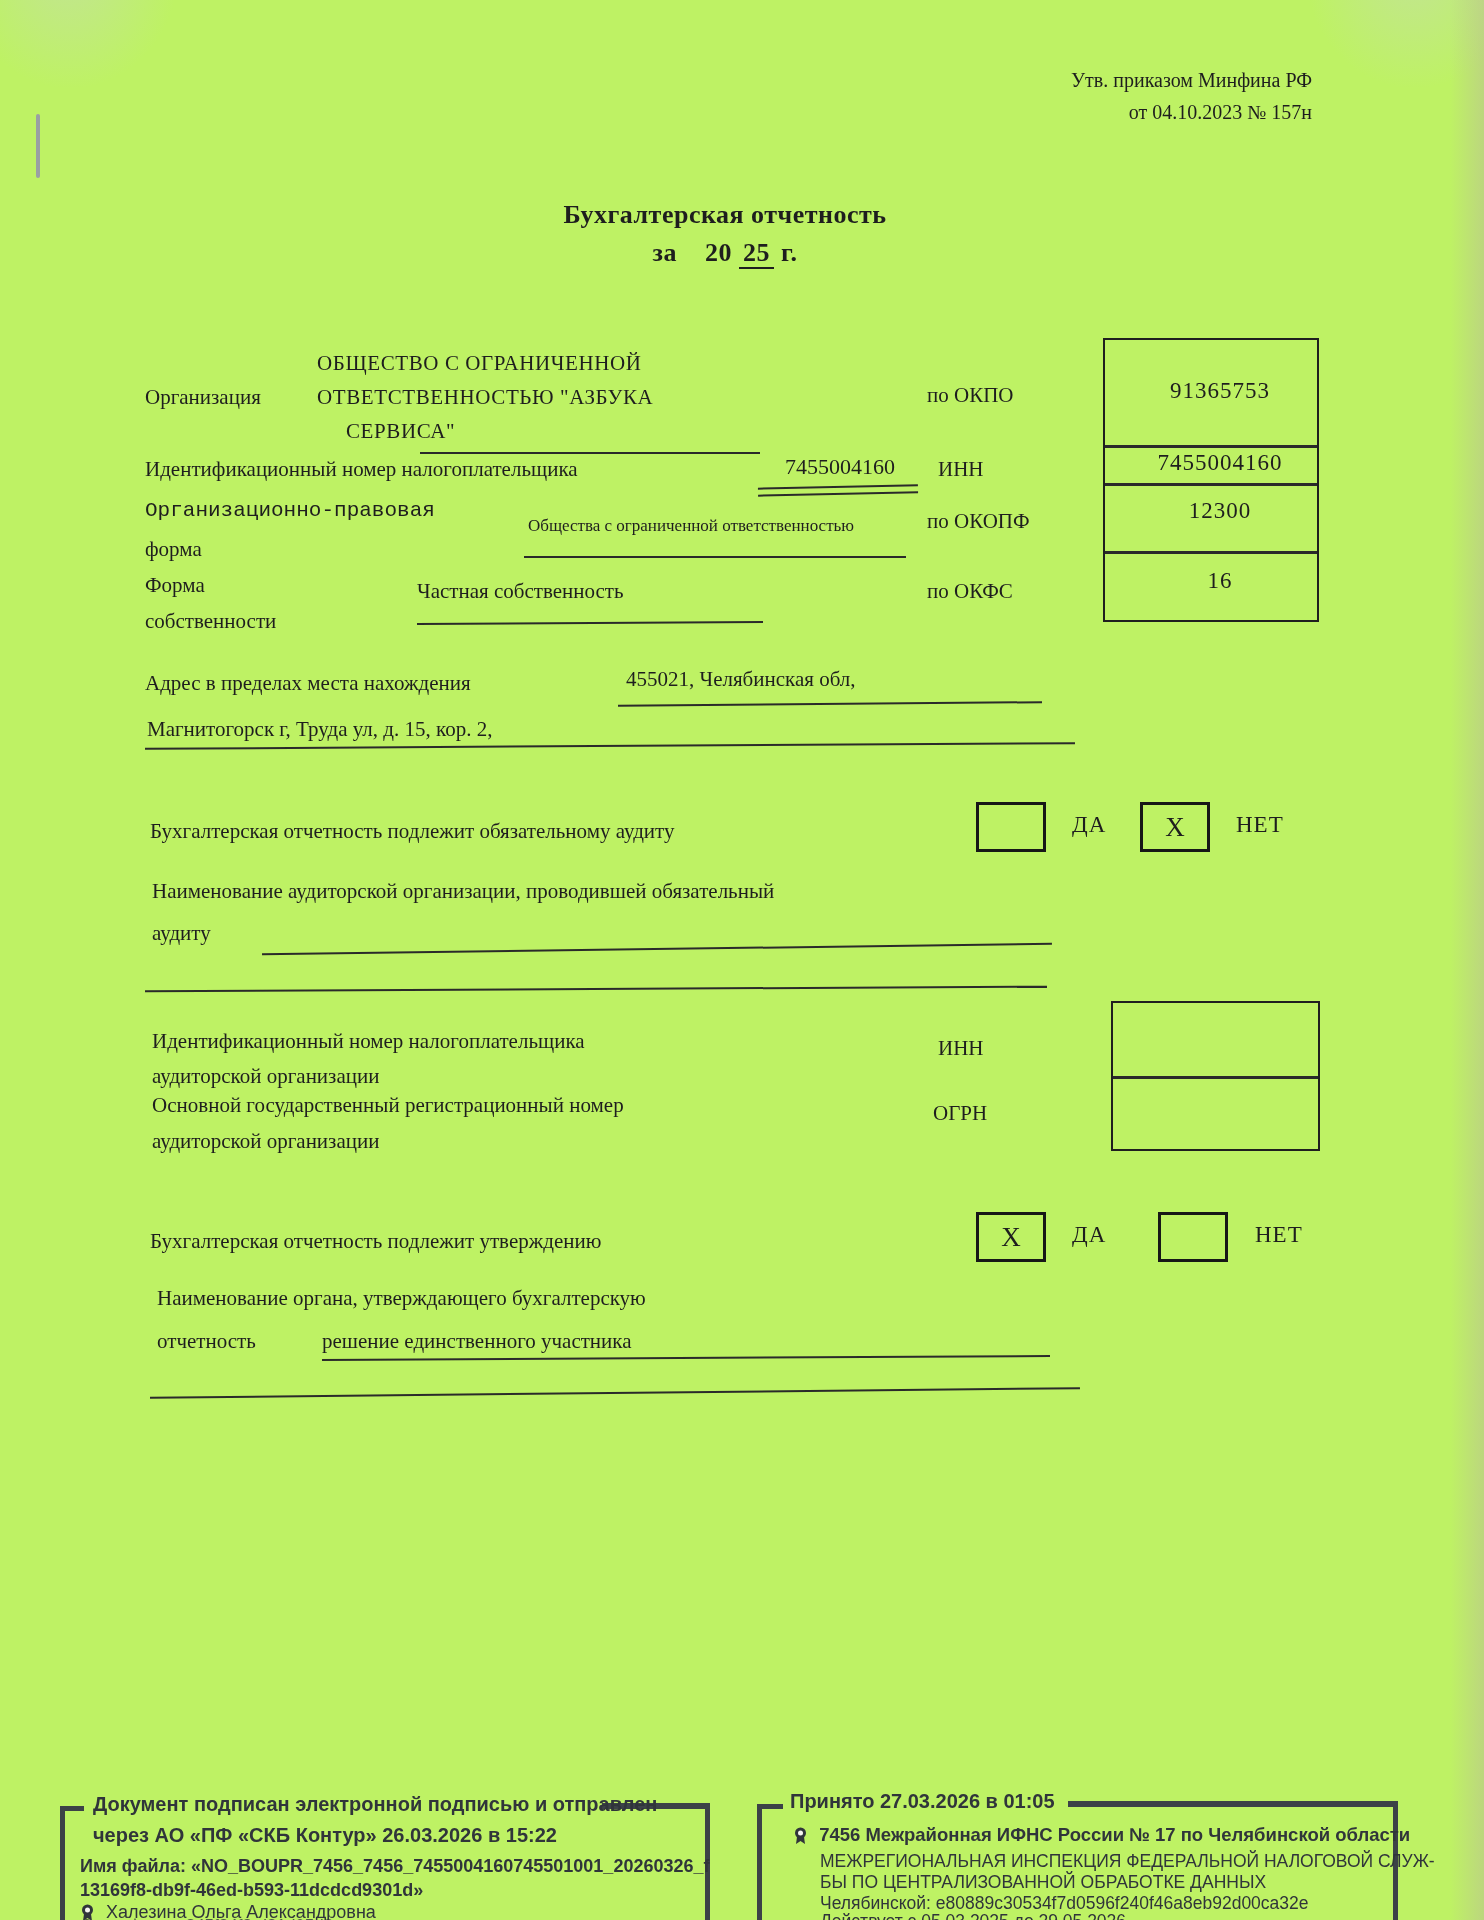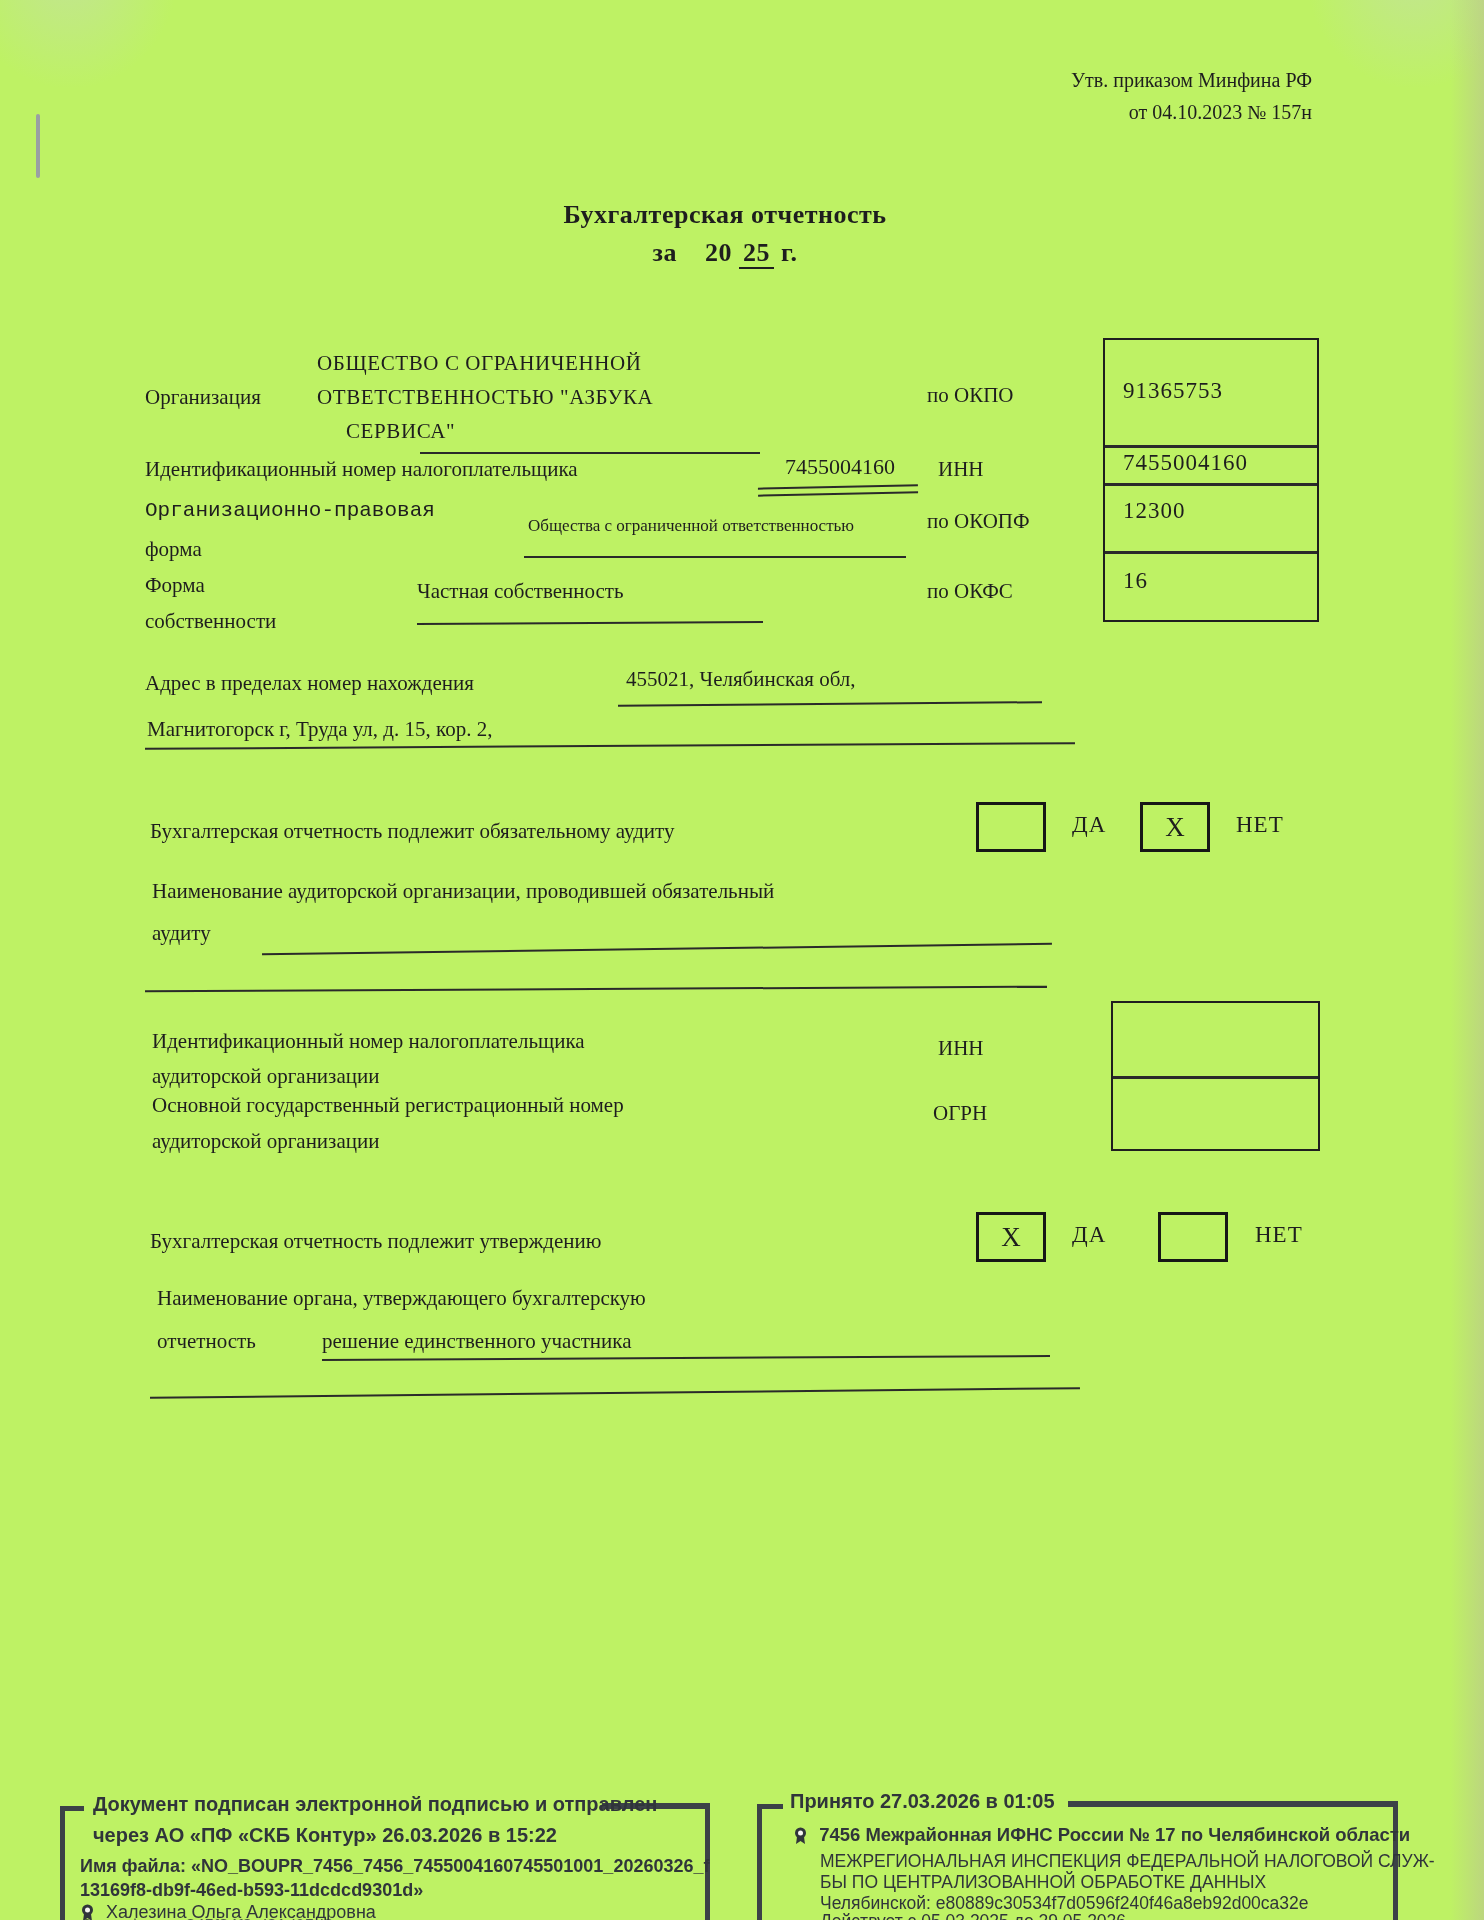--- a/index.html
+++ b/index.html
@@ -14,21 +14,21 @@
   .abs{position:absolute;}
   .serif{font-family:"Liberation Serif","DejaVu Serif",serif;}
   .sans{font-family:"Liberation Sans","DejaVu Sans",sans-serif;}
   .t21{font-size:21px;line-height:1.25;}
   .t20{font-size:20px;}
   .t17{font-size:17px;}
   .t26b{font-size:26px;font-weight:bold;letter-spacing:.5px;}
   .rule{background:#2a2a2a;height:2px;}
   .dblrule{border-top:2px solid #2a2a2a;border-bottom:2px solid #2a2a2a;height:5px;background:transparent;}
   .codebox{border:2.5px solid #1f1f1f;background:transparent;}
-  .codecell{position:absolute;left:18px;right:0;text-align:left;font-size:23px;letter-spacing:1px;}
+  .codecell{position:absolute;left:18px;right:0;text-align:center;font-size:23px;letter-spacing:1px;}
   .cbx{
     width:64px;height:44px;border:3px solid #171717;
     display:flex;align-items:center;justify-content:center;
     font-size:27px;font-family:"Liberation Serif",serif;
   }
   .yn{font-size:23px;letter-spacing:1px;}
   .stamp-txt{color:#30353a;}
   .stamp-border{background:#3c4247;}
   .corner-green{
     width:220px;height:120px;
@@ -83,21 +83,21 @@
   <div class="abs codebox" style="left:1103px;top:338px;width:212px;height:280px;">
     <div class="codecell" style="top:38px;">91365753</div>
     <div class="abs rule" style="left:0;right:0;top:105px;height:2.5px;"></div>
     <div class="codecell" style="top:110px;">7455004160</div>
     <div class="abs rule" style="left:0;right:0;top:143px;height:2.5px;"></div>
     <div class="codecell" style="top:158px;">12300</div>
     <div class="abs rule" style="left:0;right:0;top:211px;height:2.5px;"></div>
     <div class="codecell" style="top:228px;">16</div>
   </div>
 
-  <div class="abs serif t21" style="left:145px;top:670px;">Адрес в пределах номер нахождения</div>
+  <div class="abs serif t21" style="left:145px;top:670px;">Адрес в пределах места нахождения</div>
   <div class="abs serif t21" style="left:626px;top:666px;">455021, Челябинская обл,</div>
   <div class="abs rule" style="left:618px;top:703px;width:424px;transform:rotate(-.5deg);"></div>
   <div class="abs serif t21" style="left:147px;top:716px;">Магнитогорск г, Труда ул, д. 15, кор. 2,</div>
   <div class="abs rule" style="left:145px;top:745px;width:930px;transform:rotate(-.35deg);"></div>
 
   <div class="abs serif t21" style="left:150px;top:818px;">Бухгалтерская отчетность подлежит обязательному аудиту</div>
   <div class="abs cbx" style="left:976px;top:802px;">
       <span></span>
     </div>
   <div class="abs serif yn" style="left:1072px;top:812px;">ДА</div>

